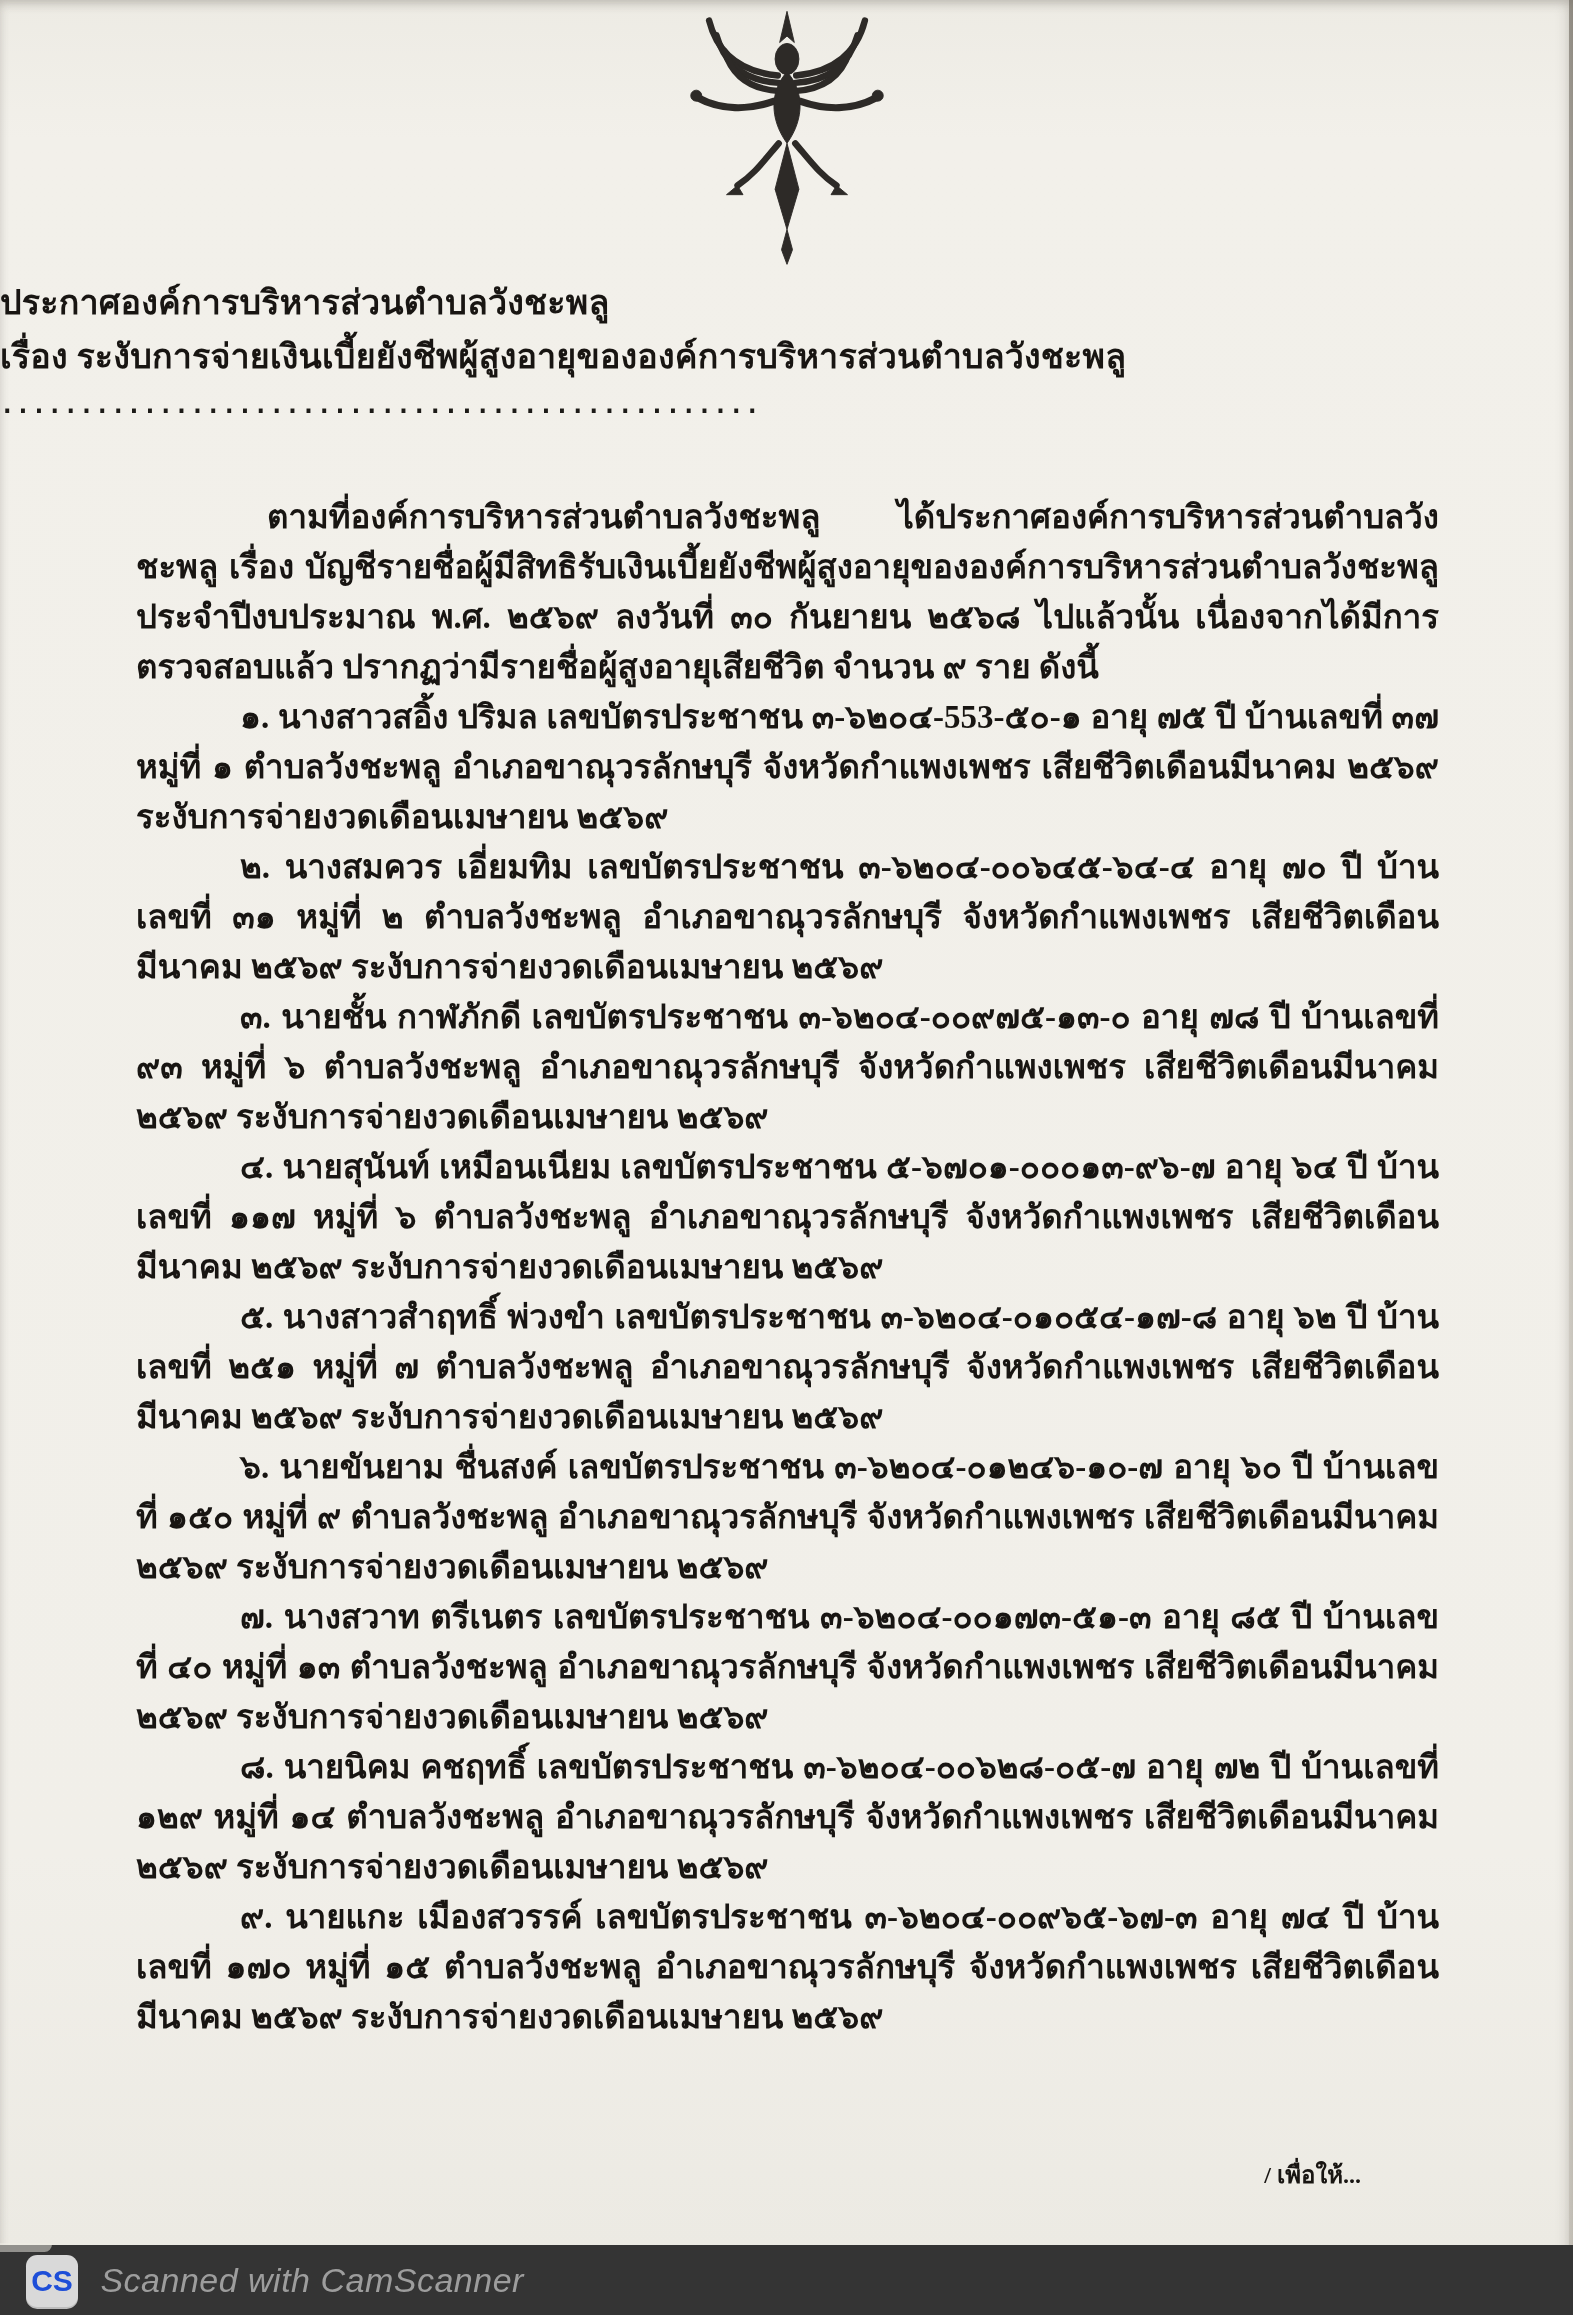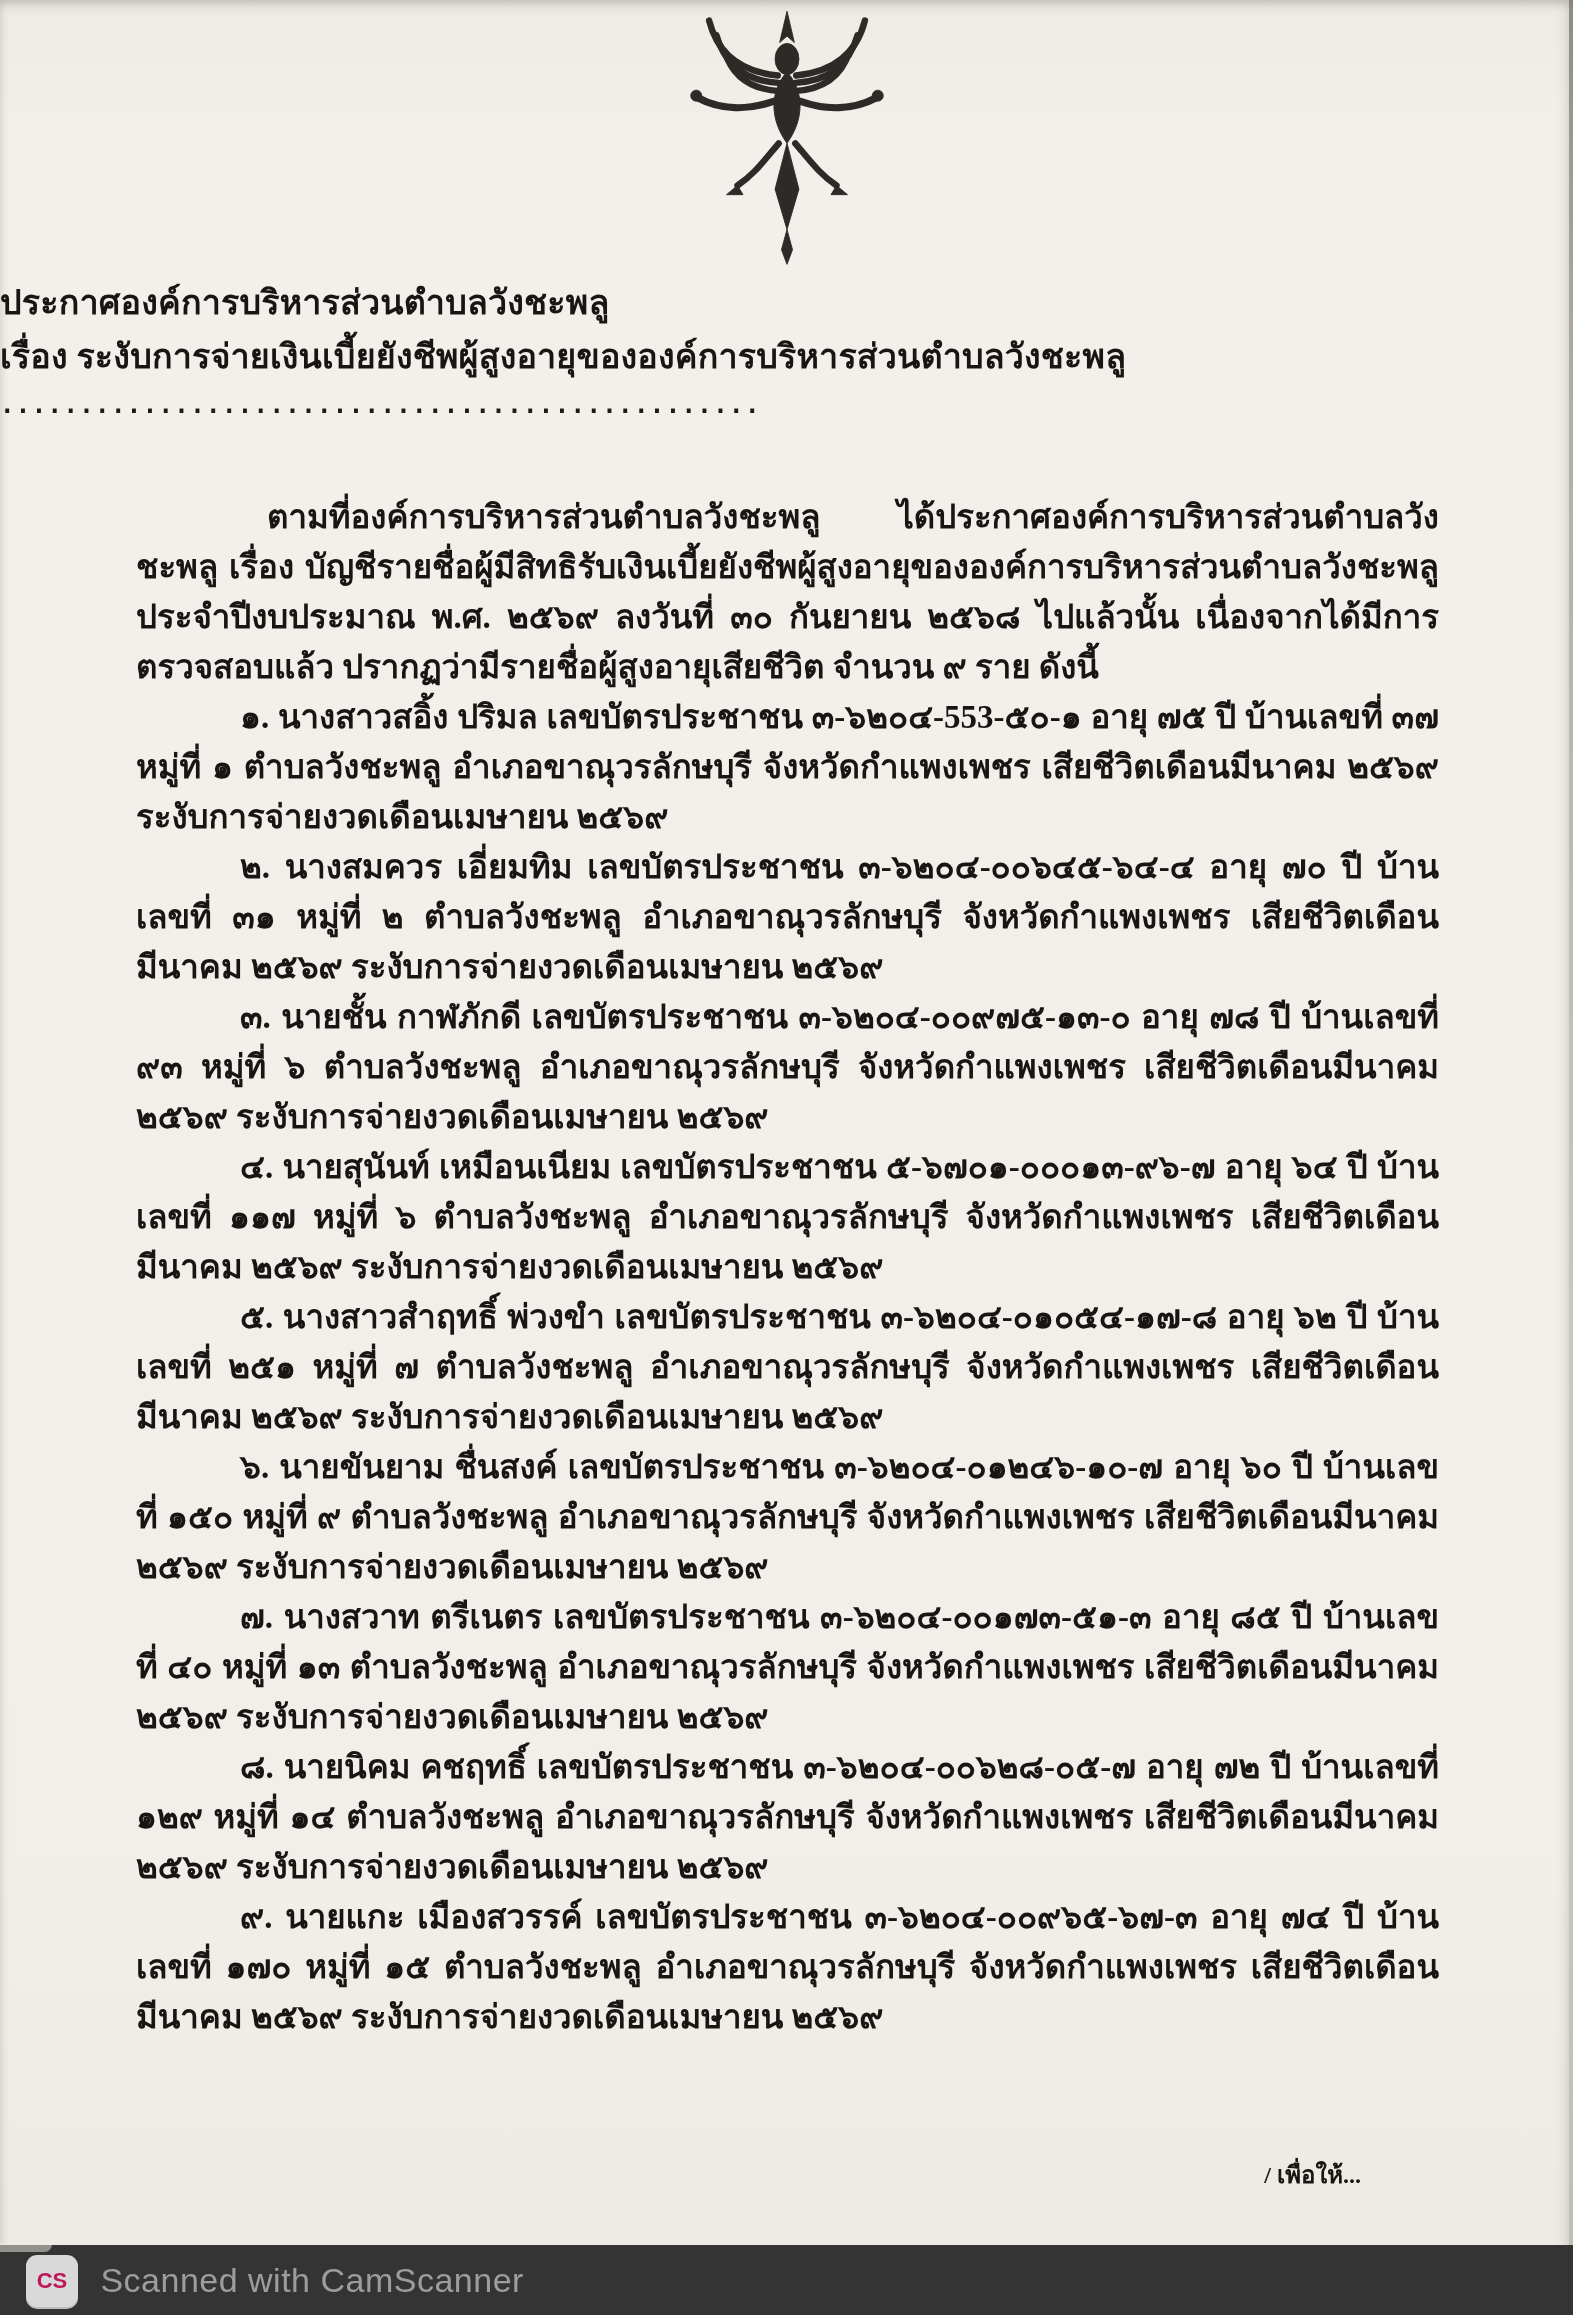--- a/index.html
+++ b/index.html
@@ -44,27 +44,27 @@
     background:#343434;
     display:flex;align-items:center;
     font-family:"Liberation Sans","DejaVu Sans",sans-serif;
   }
   .scanner-bar .corner{
     position:absolute;left:0;top:-1.9px;width:52px;height:9.3px;
     background:#efede6;opacity:.5;border-bottom-right-radius:7.5px;
   }
   .cs-badge{
     margin-left:26px;width:52px;height:52px;border-radius:11.2px;
-    background:#d9d9d9;color:#be185d;
+    background:#d9d9d9;color:#1d4ed8;
     display:flex;align-items:center;justify-content:center;
-    font-weight:bold;font-size:22px;
+    font-weight:bold;font-size:30px;
     box-shadow:0 1.9px 0 #bdbdbd;
   }
   .scanner-label{
-    margin-left:22.4px;color:#9d9d9d;font-size:34px;letter-spacing:0.5px;
+    margin-left:22.4px;color:#9d9d9d;font-size:34px;letter-spacing:0.5px;font-style:italic;
   }
   .edge-line{
     position:absolute;top:0;right:0;width:4.7px;height:100%;
     background:linear-gradient(180deg,#5d574d 0%,#9a948a 18%,#c9c4ba 60%,#b9b4aa 100%);
     opacity:.55;
   }
   .garuda{stroke:#2d2a27;fill:#2d2a27;}
 </style>
 </head>
 <body>

